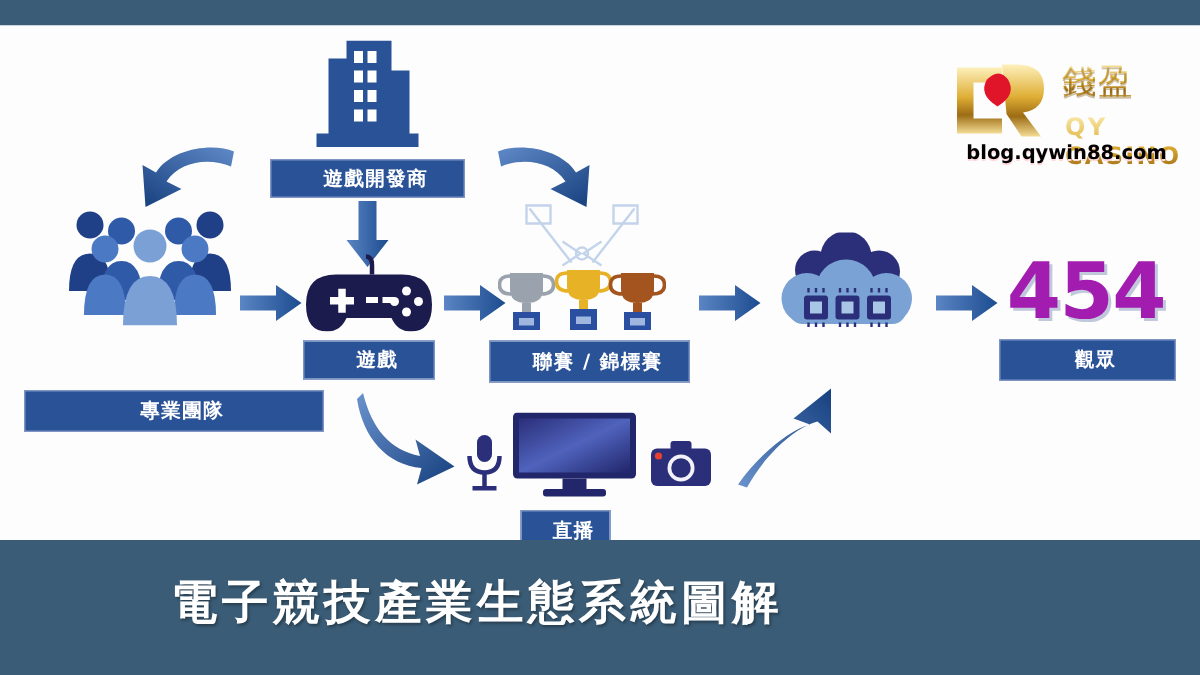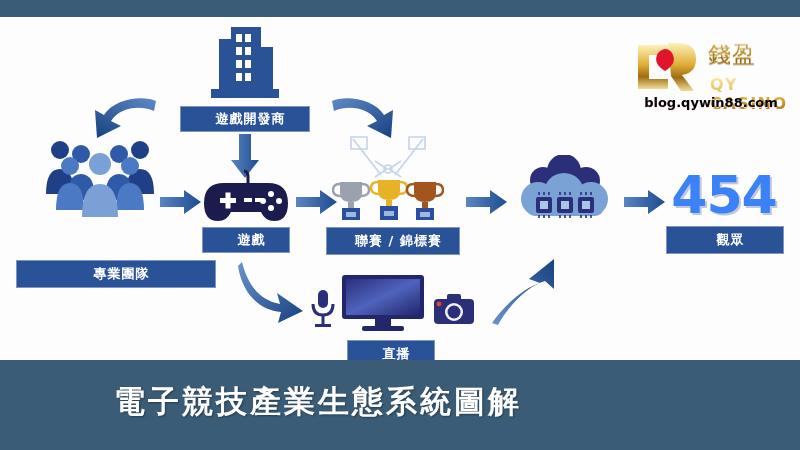--- a/index.html
+++ b/index.html
@@ -48,21 +48,21 @@
   }
   .logo-url{
     position:absolute;left:0px;top:56px;width:166px;text-align:center;
     font-size:13px;font-weight:bold;color:#000000;letter-spacing:0px;
     text-shadow:0 1px 0 #ffd9dd;
   }
 
   
   .bignum{
     position:absolute;left:664px;top:148px;width:120px;text-align:center;
-    font-size:52px;font-weight:bold;color:#3b82f6;letter-spacing:-1px;
+    font-size:52px;font-weight:bold;color:#a21caf;letter-spacing:-1px;
     text-shadow:2px 2px 0 rgba(120,135,180,.45);
     font-family:"DejaVu Sans","Liberation Sans",sans-serif;
   }
 
   .icon{position:absolute;}
 </style>
 </head>
 <body>
 
 <div id="stage">
@@ -300,21 +300,21 @@
     </svg>
 
     <svg class="icon" style="left:434px;top:276px;" width="40" height="32" viewBox="0 0 40 32">
       <rect x="0" y="6" width="40" height="25" rx="4" fill="#2b2f7a"></rect>
       <rect x="13" y="1" width="14" height="7" rx="2" fill="#2b2f7a"></rect>
       <circle cx="20" cy="19" r="9" fill="#f2f2f8"></circle>
       <circle cx="20" cy="19" r="6.5" fill="#2b2f7a"></circle>
       <circle cx="5" cy="11" r="2.4" fill="#e8402e"></circle>
     </svg>
 
-    <div class="chip" style="left:347px;top:323px;width:88px;height:28px;">直播</div>
+    <div class="chip" style="left:347px;top:323px;width:60px;height:28px;">直播</div>
 
     <svg class="icon" style="left:490px;top:240px;" width="68" height="70" viewBox="0 0 68 70">
       <defs>
           <linearGradient id="gd5" x1="0" y1="1" x2="1" y2="0">
         <stop offset="0" stop-color="#6a92cd"></stop>
             <stop offset="1" stop-color="#16407e"></stop>
       </linearGradient>
         </defs>
       <path d="M2 66 C16 46 36 30 50 26 l-11 -4 L64 2 l0 30 l-9 -8 C40 28 20 46 8 68 Z" fill="url(#gd5)"></path>
     </svg>

